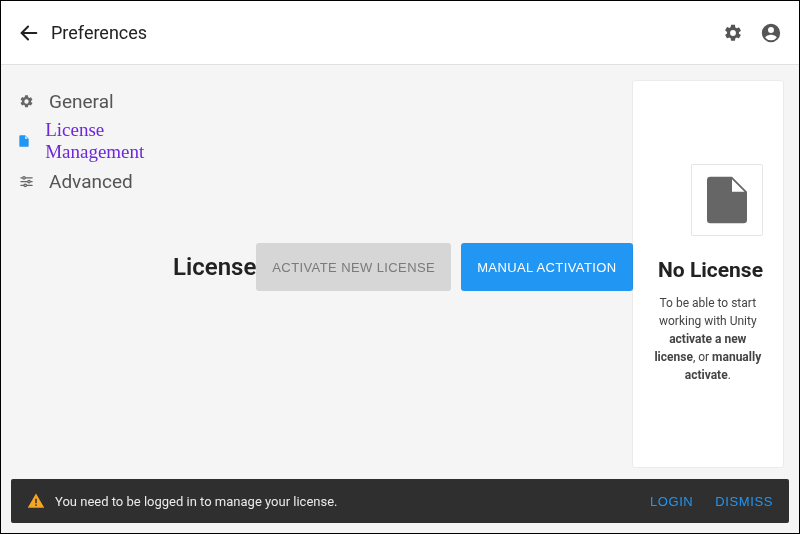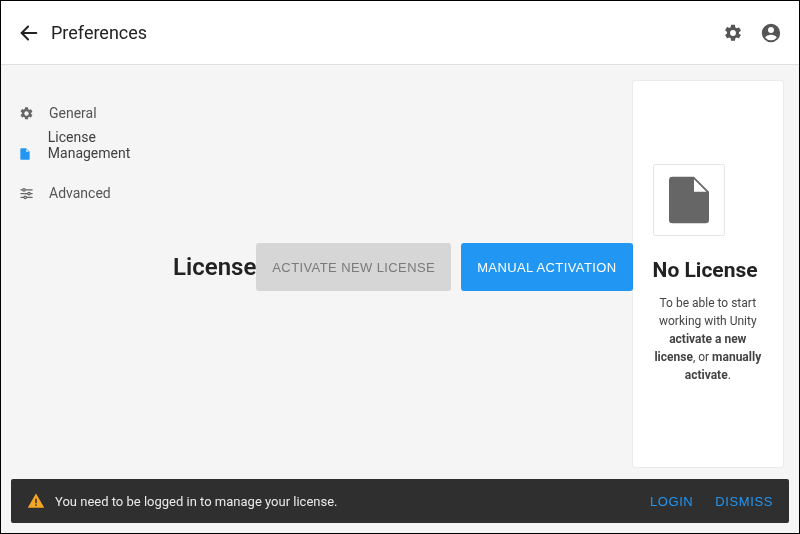--- a/index.html
+++ b/index.html
@@ -12,36 +12,36 @@
     .app-bar .title { font-size: 18px; font-weight: 400; color: #222; margin-left: 6px; }
     .app-bar .spacer { flex: 1; }
     .app-bar .icon-btn { width: 32px; height: 32px; display: flex; align-items: center; justify-content: center; cursor: pointer; color: #4a4a4a; }
     .app-bar .icon-btn + .icon-btn { margin-left: 6px; }
 
     
     .body-row { flex: 1; display: flex; min-height: 0; }
 
     
     .sidebar { width: 172px; padding-top: 16px; }
-    .sidebar-item { display: flex; align-items: flex-end; height: 40px; padding-left: 16px; font-size: 14px; color: #555; cursor: pointer; }
-    .sidebar-item.active { color: #404040; }
+    .sidebar-item { display: flex; align-items: center; height: 40px; padding-left: 16px; font-size: 19px; color: #555; cursor: pointer; }
+    .sidebar-item.active { color: #6d28d9; font-family: Liberation Serif, serif; }
     .sidebar-item .s-icon { width: 18px; display: flex; align-items: center; justify-content: center; margin-right: 14px; color: inherit; }
     .sidebar-item.inactive .s-icon { color: #777; }
 
     
     .main-area { flex: 1; padding: 16px 16px 12px 0; display: flex; flex-direction: row; min-height: 0; }
     .main-header { display: flex; align-items: center; margin-bottom: 14px; }
     .page-title { font-size: 24px; font-weight: 600; color: #222; }
     .main-header .spacer { flex: 1; }
     .btn { height: 48px; padding: 0 16px; font-size: 13px; font-weight: 500; letter-spacing: 0.4px; border: none; cursor: pointer; text-transform: uppercase; border-radius: 3px; }
     .btn-disabled { background: #d6d6d6; color: #7a7a7a; cursor: default; }
     .btn-primary { background: #2196f3; color: #fff; margin-left: 10px; }
 
     
-    .card { flex: 1; background: #fff; border-radius: 2px; box-shadow: 0 0 0 1px rgba(0,0,0,0.04); display: flex; flex-direction: column; align-items: flex-start; justify-content: center; padding: 20px; }
+    .card { flex: 1; background: #fff; border-radius: 2px; box-shadow: 0 0 0 1px rgba(0,0,0,0.04); display: flex; flex-direction: column; align-items: flex-end; justify-content: center; padding: 20px; }
     .file-tile { width: 72px; height: 72px; border: 1px solid #e5e5e5; border-radius: 2px; display: flex; align-items: center; justify-content: center; margin-bottom: 22px; }
     .no-license-title { font-size: 21px; font-weight: 700; color: #222; margin-bottom: 12px; }
     .no-license-desc { font-size: 12px; color: #444; text-align: center; line-height: 1.5; max-width: 420px; }
     .no-license-desc b { font-weight: 700; }
 
     
     .snackbar { height: 44px; margin: 0 10px 10px 10px; background: #2f2f2f; border-radius: 2px; display: flex; align-items: center; padding: 12px 16px; color: #eaeaea; font-size: 13px; }
     .snackbar .warn-icon { margin-right: 10px; display: flex; align-items: center; }
     .snackbar .spacer { flex: 1; }
     .snackbar-action { background: none; border: none; color: #2196f3; font-size: 13px; font-weight: 500; letter-spacing: 0.6px; cursor: pointer; margin-left: 22px; }

